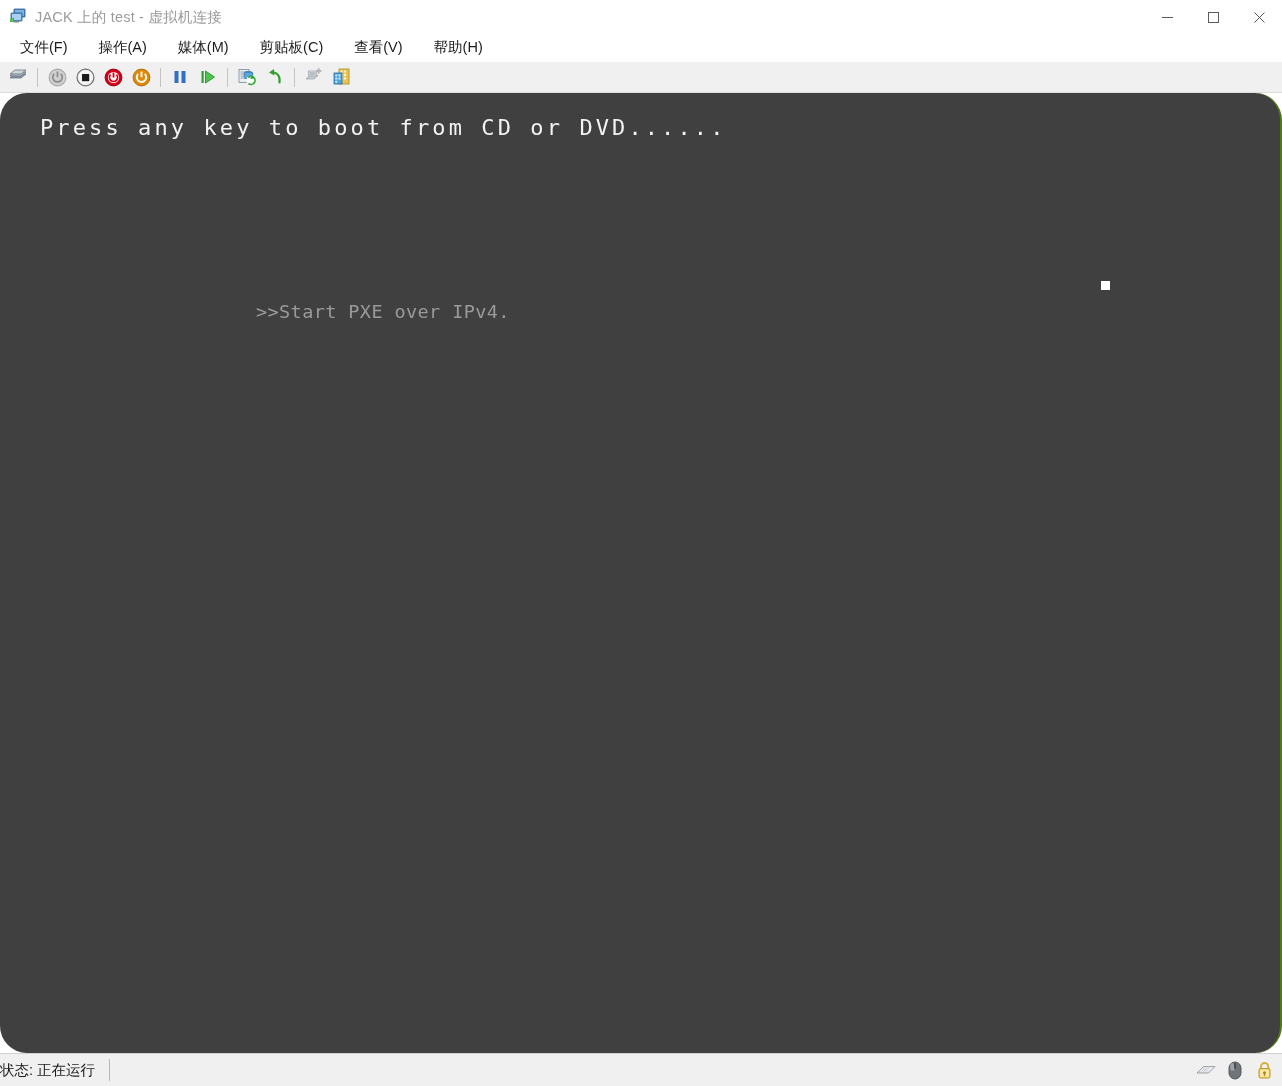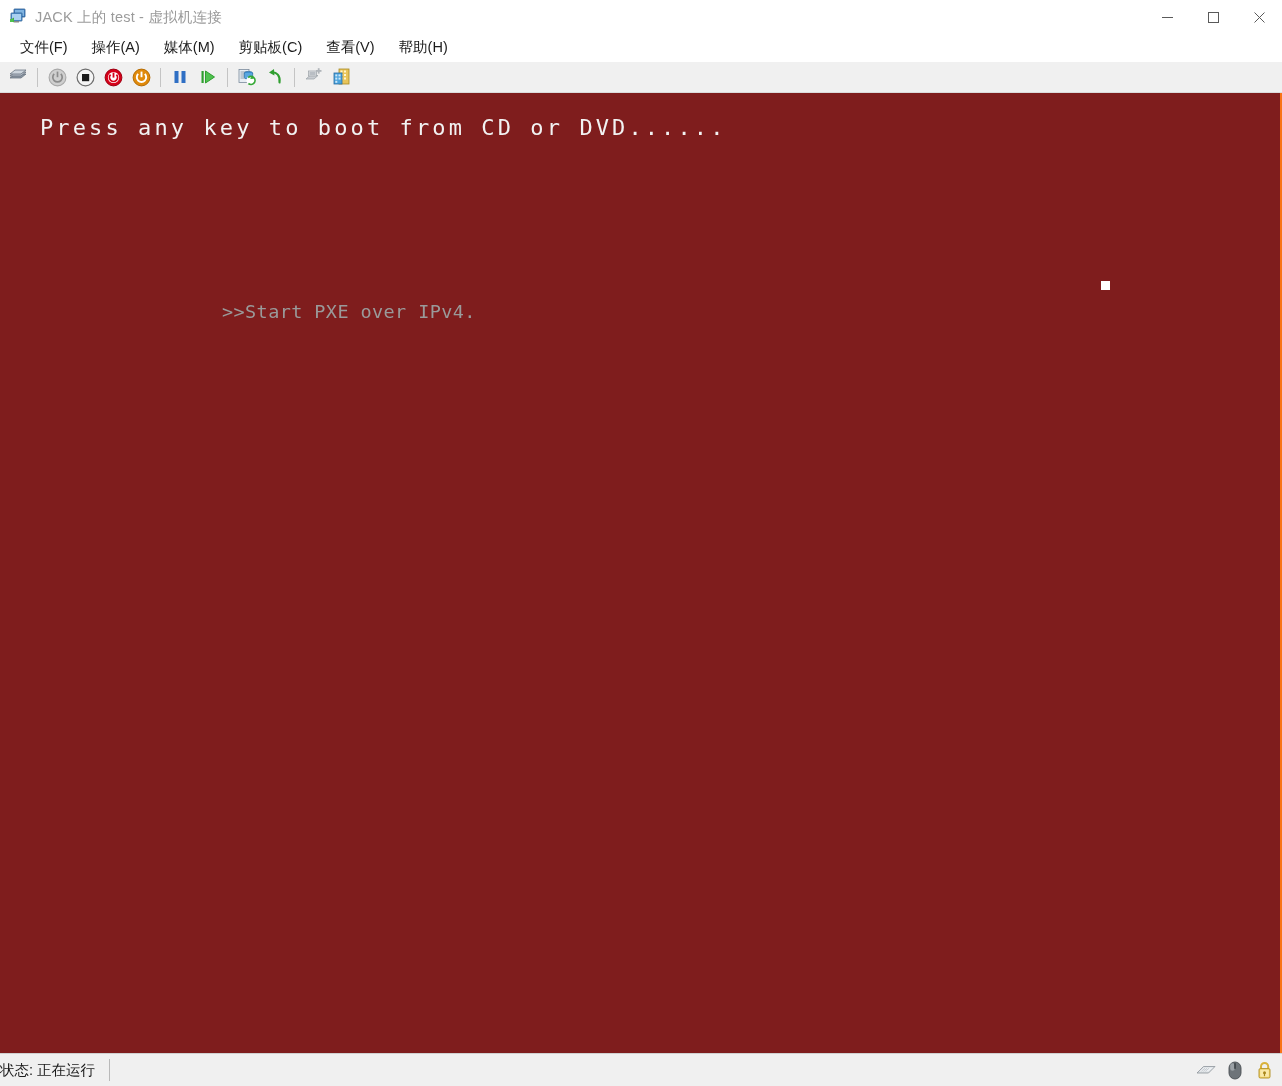--- a/index.html
+++ b/index.html
@@ -64,20 +64,21 @@
   }
 
   
   .menubar {
     height: 28px;
     background: #ffffff;
     display: flex;
     align-items: center;
     padding-left: 11px;
     flex: 0 0 auto;
+    gap: 7px;
   }
   .menu-item {
     font-size: 14.5px;
     color: #1c1c1c;
     padding: 3px 9px 4px 9px;
     margin-right: 6px;
     white-space: nowrap;
     cursor: default;
   }
 
@@ -106,40 +107,41 @@
     width: 1px;
     height: 19px;
     background: #c4c4c4;
     margin: 0 5px;
     flex: 0 0 auto;
   }
 
   
   .console-wrap {
     flex: 1 1 auto;
-    background: #7f1d1d;
+    background: #404040;
     position: relative;
     overflow: hidden;
-    border-right: 2px solid #f97316;
+    border-right: 2px solid #4d7c0f;
+    border-radius: 27px;
   }
   .console-line {
     position: absolute;
     font-family: "DejaVu Sans Mono", "Liberation Mono", monospace;
     white-space: pre;
   }
   .line-boot {
     left: 40px;
     top: 22px;
     font-size: 22px;
     color: #f2f2f2;
     letter-spacing: 3.1px;
     font-weight: 400;
   }
   .line-pxe {
-    left: 222px;
+    left: 256px;
     top: 208px;
     font-size: 18.5px;
     color: #9a9a9a;
     letter-spacing: 0.4px;
   }
   .console-cursor {
     position: absolute;
     left: 1101px;
     top: 188px;
     width: 9px;

